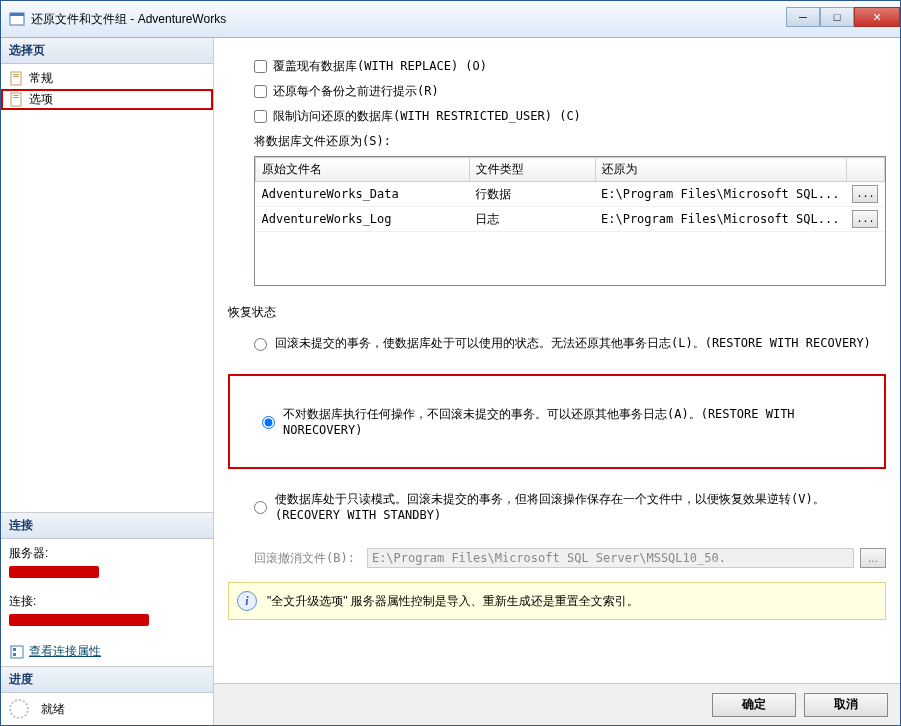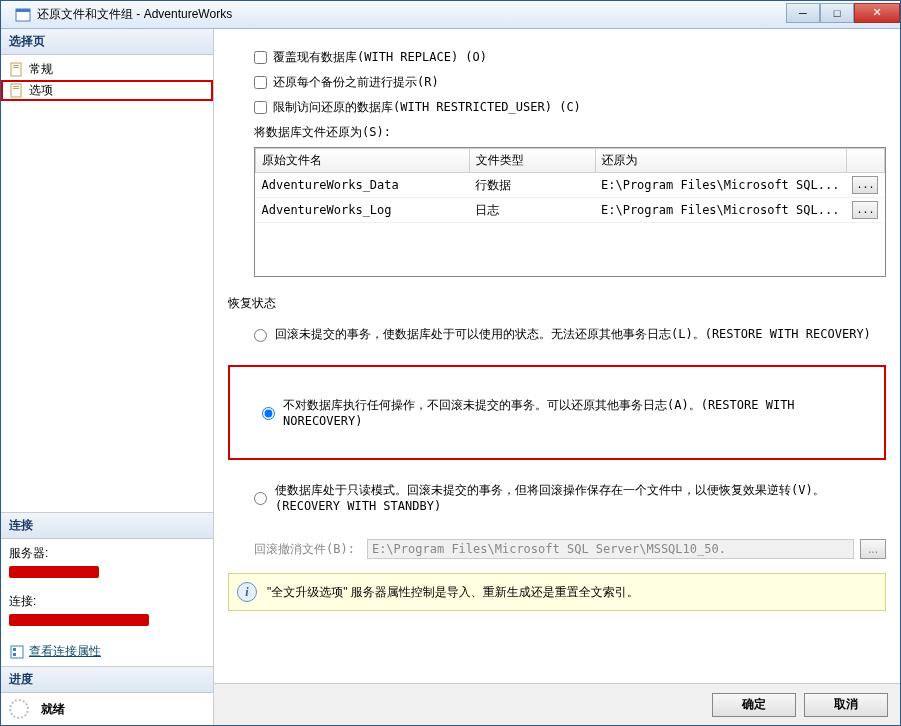--- a/index.html
+++ b/index.html
@@ -1,41 +1,41 @@
 <!DOCTYPE html>
 <html><head>
 <meta charset="utf-8">
 <style>
 * { box-sizing: border-box; margin: 0; padding: 0; }
 body { font-family: "Microsoft YaHei", "SimSun", Tahoma, sans-serif; font-size: 12px; background: #fff; }
 
 .window { width: 901px; height: 726px; border: 1px solid #2b5a8f; background: #f0f0f0; display: flex; flex-direction: column; position: relative; }
 
-.titlebar { height: 28px; background: linear-gradient(to bottom, #f7fbff, #dde9f7); display: flex; align-items: center; padding-left: 14px; border-bottom: 1px solid #a0b8d8; }
+.titlebar { height: 37px; background: linear-gradient(to bottom, #f7fbff, #dde9f7); display: flex; align-items: center; padding-left: 8px; border-bottom: 1px solid #a0b8d8; }
 .titlebar-icon { width: 16px; height: 16px; margin-right: 6px; }
 .titlebar-text { flex: 1; font-size: 12px; color: #000; }
 .titlebar-buttons { display: flex; }
 .tb-btn { width: 34px; height: 20px; margin-top: -4px; border: 1px solid #8aa8c8; background: linear-gradient(to bottom, #e8f0f8, #c8d8e8); display: flex; align-items: center; justify-content: center; font-size: 11px; }
 .tb-btn.close { background: linear-gradient(to bottom, #e07a70, #c83028); color: #fff; width: 46px; border-color: #a03028; }
 
 .body { flex: 1; display: flex; background: #fff; overflow: hidden; }
 
 .sidebar { width: 213px; background: #fff; border-right: 1px solid #ccc; display: flex; flex-direction: column; }
 .side-section-header { background: linear-gradient(to bottom, #f0f4fa, #dde6f2); padding: 4px 8px; font-weight: bold; color: #1a3a6a; border-bottom: 1px solid #c0c8d8; }
 .side-section-body { padding: 4px 0; }
 .side-item { display: flex; align-items: center; padding: 2px 8px; cursor: default; }
 .side-item .icon { width: 16px; height: 16px; margin-right: 4px; }
 .side-item.highlighted { border: 2px solid #d00000; padding: 0 6px; }
 .side-link { color: #0c4a6e; text-decoration: underline; cursor: pointer; display: flex; align-items: center; padding: 2px 8px; }
 .side-link .icon { width: 16px; height: 16px; margin-right: 4px; }
 .side-label { padding: 2px 8px; color: #000; }
 .redacted { display: inline-block; height: 12px; background: #d00000; border-radius: 2px; }
 .side-spacer { flex: 1; }
 .side-conn, .side-progress { border-top: 1px solid #ccc; }
-.progress-row { display: flex; align-items: center; padding: 6px 8px; font-weight: bold; }
+.progress-row { display: flex; align-items: center; padding: 6px 8px; }
 .spinner { width: 20px; height: 20px; border: 2px dotted #bbb; border-radius: 50%; margin-right: 12px; }
 
 .main { flex: 1; display: flex; flex-direction: column; overflow: hidden; }
 .toolbar { height: 30px; background: linear-gradient(to bottom, #fafcfe, #e8eef6); border-bottom: 1px solid #c0c8d8; display: flex; align-items: center; padding: 0 6px; }
 .tool-btn { display: flex; align-items: center; padding: 2px 4px; margin-right: 4px; }
 .tool-btn .icon { width: 16px; height: 16px; margin-right: 4px; }
 .tool-sep { width: 1px; height: 20px; background: #c0c8d8; margin: 0 4px; }
 .dropdown-arrow { margin-left: 2px; font-size: 9px; color: #555; }
 
 .content { flex: 1; padding: 20px 14px 10px 14px; overflow: auto; background: #fff; }

